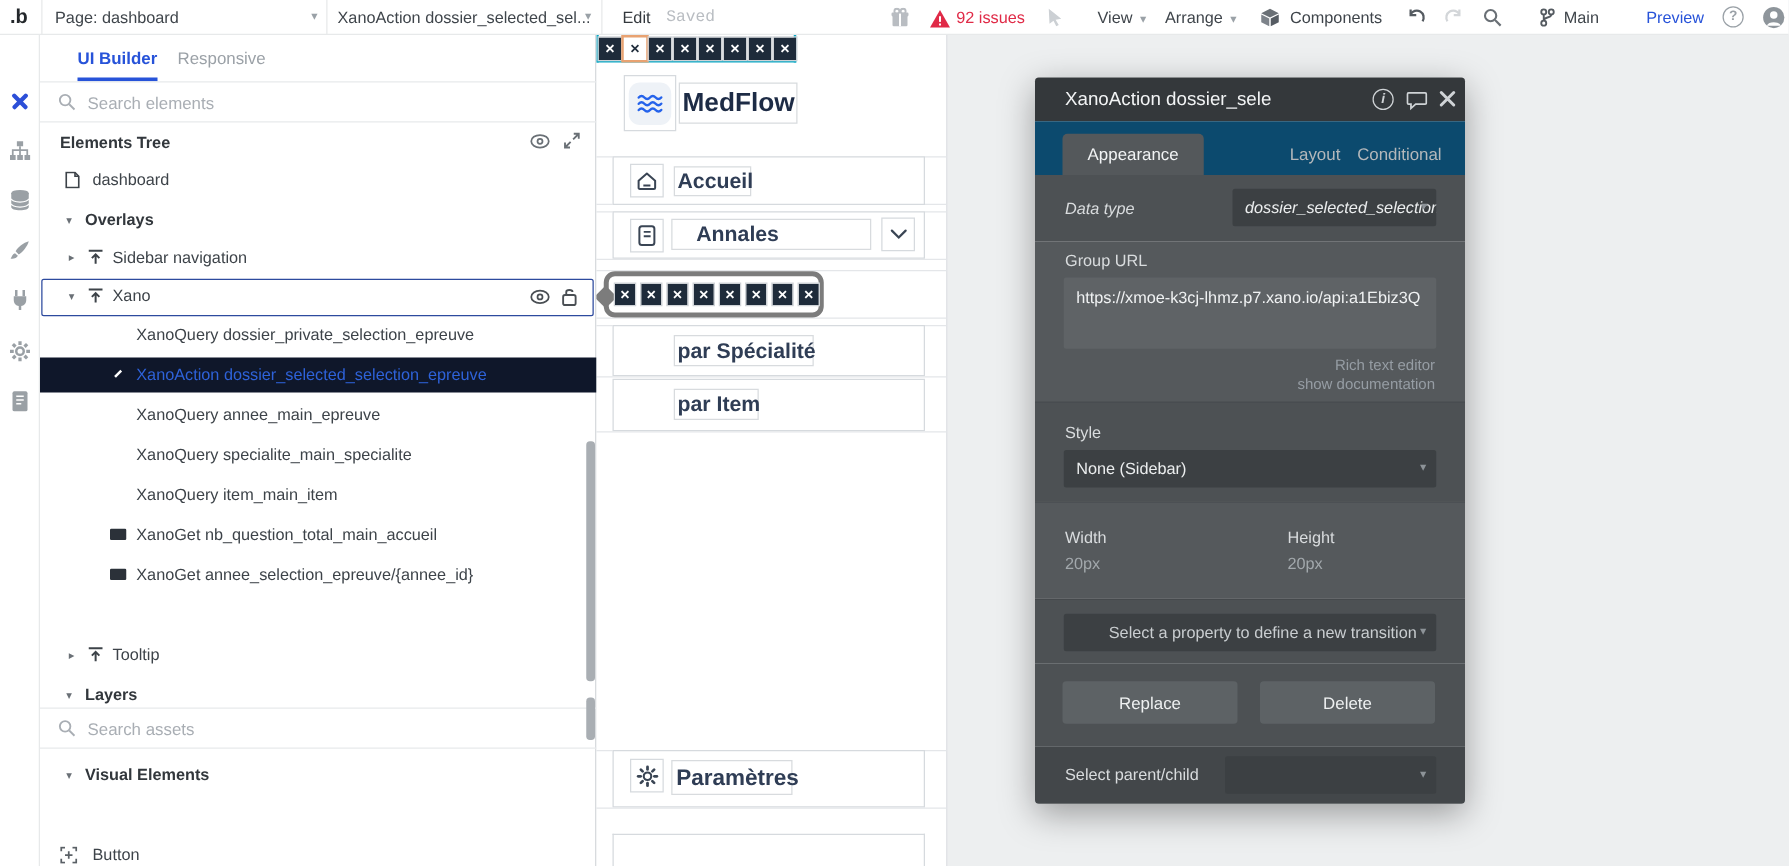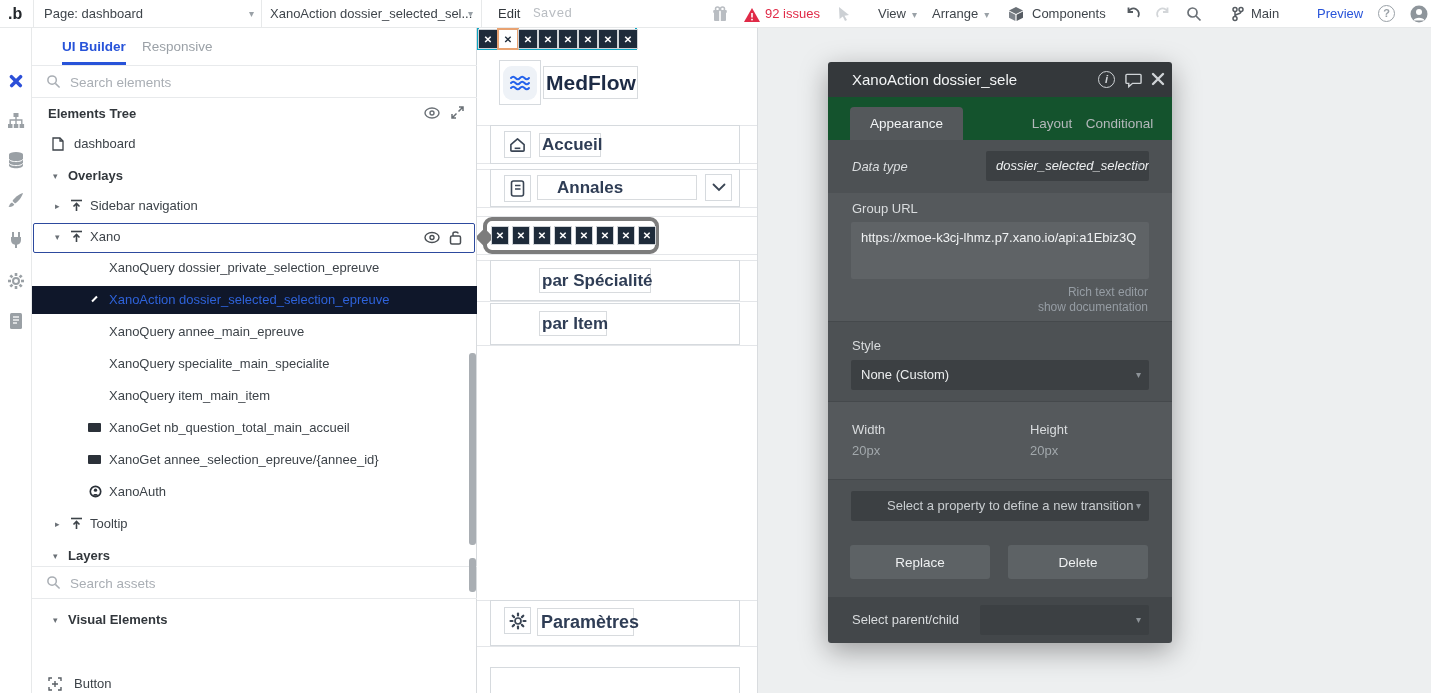--- a/index.html
+++ b/index.html
@@ -61,21 +61,21 @@
   #group-sel { position:absolute; left:483px; top:217px; width:176px; height:37px; background:#fff; border:4px solid #7c7c7c; border-radius:9px; z-index:15; display:flex; align-items:center; gap:5px; padding-left:5px; }
   #group-sel .xbox { width:17px; height:17px; }
   #group-tail { position:absolute; left:-9px; top:10px; width:13px; height:13px; background:#7c7c7c; transform:rotate(45deg); z-index:-1; }
 
   
   #inspector { position:absolute; left:828px; top:62px; width:344px; height:581px; z-index:60; border-radius:3px; box-shadow:0 8px 28px rgba(0,0,0,.35); font-size:13px; color:#d9dcde; }
   .insec { position:relative; width:344px; }
   #in-head { height:35px; background:#34383b; border-radius:3px 3px 0 0; }
   #in-title { position:absolute; left:24px; top:0; line-height:35px; font-size:15px; color:#f2f4f5; }
   .hd-ic { position:absolute; top:9px; width:17px; height:17px; color:#cfd3d6; }
-  #in-tabs { height:43px; background:#14532d; }
+  #in-tabs { height:43px; background:#0c4a6e; }
   .in-tab { position:absolute; bottom:0; height:33px; line-height:33px; text-align:center; font-size:13.5px; color:#b4b8bb; }
   .in-tab.active { background:#54585b; color:#f2f4f5; border-radius:4px 4px 0 0; }
   .sec-a { background:#4d5154; }
   .sec-b { background:#55595c; }
   .sec-c { background:#43474a; }
   .in-label { position:absolute; left:24px; color:#d9dcde; }
   .dd { position:absolute; background:#3c4043; border-radius:2px; color:#eceeef; line-height:30px; height:30px; padding:0 22px 0 10px; white-space:nowrap; overflow:hidden; }
   .dd .ddcaret { position:absolute; right:8px; top:0; color:#8d9398; font-size:10px; }
   .dd .ddcaret::before { content:"▾"; }
   #gurl { position:absolute; left:23px; top:29px; width:298px; height:57px; background:#5f6366; border:none; border-radius:2px; color:#f0f2f3; font-size:13px; font-family:"Liberation Sans",sans-serif; padding:8px 10px; resize:none; outline:none; }
@@ -283,28 +283,20 @@
     <span class="tlabel" style="left:77px;">XanoQuery item_main_item</span>
   </div>
   <div class="trow" style="top:386px;">
     <span class="tic xg-ic" style="left:56px;"></span>
     <span class="tlabel" style="left:77px;">XanoGet nb_question_total_main_accueil</span>
   </div>
   <div class="trow" style="top:418px;">
     <span class="tic xg-ic" style="left:56px;"></span>
     <span class="tlabel" style="left:77px;">XanoGet annee_selection_epreuve/{annee_id}</span>
   </div>
-  <div class="trow" style="top:450px;">
-    <svg class="tic" style="left:57px;width:13px;height:13px;" viewBox="0 0 14 14">
-        <circle cx="7" cy="7" r="5.6" fill="none" stroke="#2b3139" stroke-width="1.8"></circle>
-        <circle cx="7" cy="5.6" r="1.8" fill="#2b3139"></circle>
-        <path d="M3.8 11.5 C4.4 9 9.6 9 10.2 11.5" fill="#2b3139"></path>
-      </svg>
-    <span class="tlabel" style="left:77px;">XanoAuth</span>
-  </div>
   <div class="trow" style="top:482px;">
     <span class="tcaret" style="left:23px;">▸</span>
     <svg class="tic" style="left:38px;width:13px;height:13px;" viewBox="0 0 13 13">
         <line x1="1" y1="1.5" x2="12" y2="1.5" stroke="#3d4349" stroke-width="1.6"></line>
         <path d="M6.5 12 V5 M3.5 7.5 L6.5 4.5 L9.5 7.5" fill="none" stroke="#3d4349" stroke-width="1.6"></path>
       </svg>
     <span class="tlabel" style="left:58px;">Tooltip</span>
   </div>
 
   <div class="trow" style="top:514px;">
@@ -467,21 +459,21 @@
   <div class="insec sec-b" style="height:128px;">
     <span class="in-label" style="top:8px;">Group URL</span>
     <textarea id="gurl" spellcheck="false" style="">https://xmoe-k3cj-lhmz.p7.xano.io/api:a1Ebiz3Q</textarea>
     <span class="in-link" style="top:92px;">Rich text editor</span>
     <span class="in-link" style="top:107px;">show documentation</span>
   </div>
 
   <div class="insec sec-a" style="height:80px;border-top:1px solid #45494c;">
     <span class="in-label" style="top:16px;">Style</span>
     <div class="dd" style="left:23px;top:38px;width:298px;">
-      <span>None (Custom)</span>
+      <span>None (Sidebar)</span>
       <span class="ddcaret" style="line-height:30px;"></span>
     </div>
   </div>
 
   <div class="insec sec-b" style="height:78px;border-top:1px solid #45494c;">
     <span class="in-label" style="top:20px;">Width</span>
     <span class="in-label dimval" style="top:41px;">20px</span>
     <span class="in-label" style="left:202px;top:20px;">Height</span>
     <span class="in-label dimval" style="left:202px;top:41px;">20px</span>
   </div>

